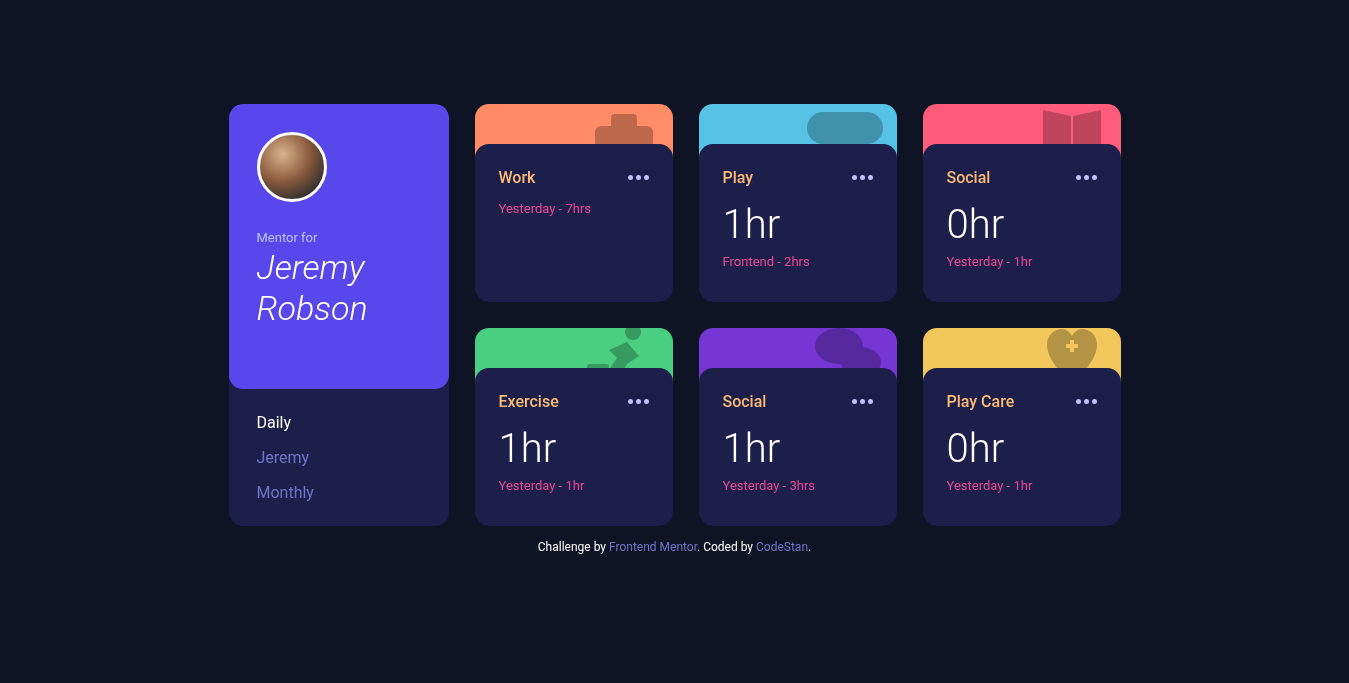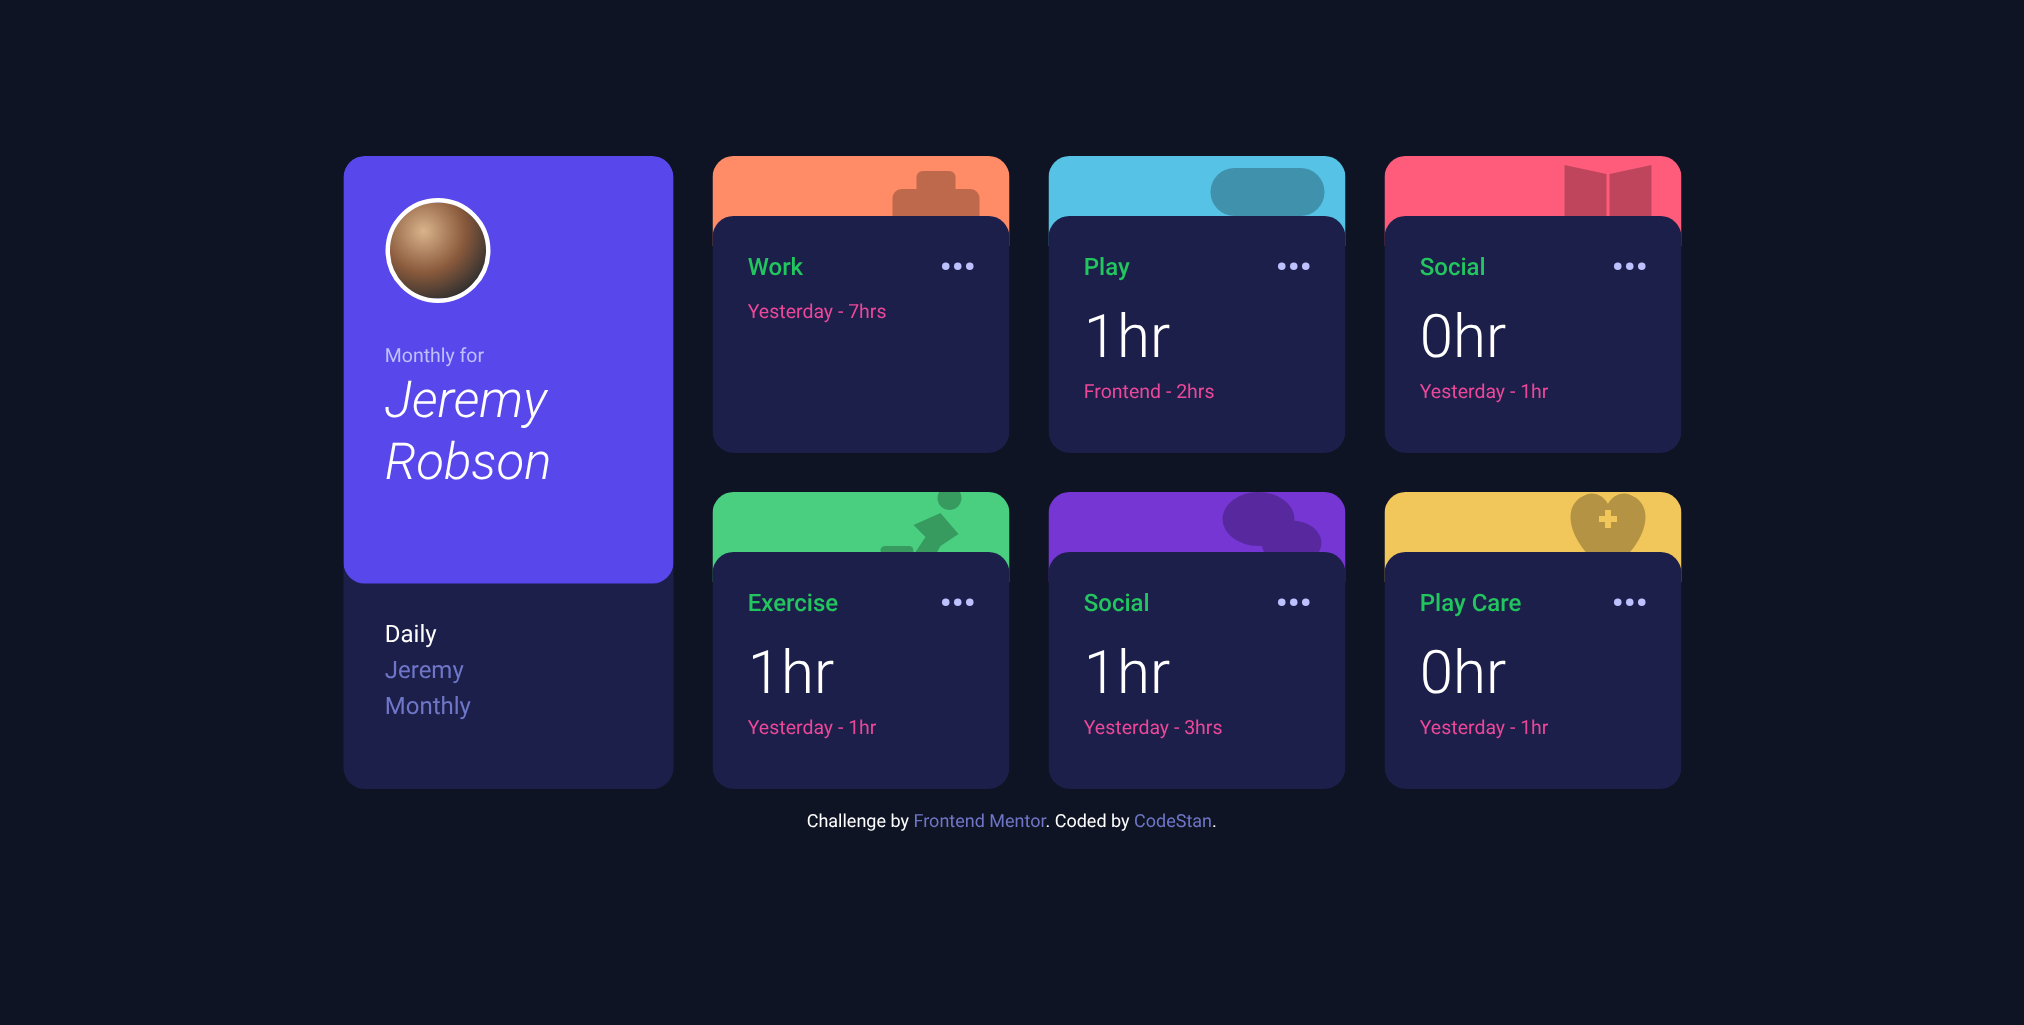--- a/index.html
+++ b/index.html
@@ -68,21 +68,21 @@
     font-size: 34px;
     font-weight: 300;
     line-height: 1.2;
     color: #ffffff;
     font-style: italic;
   }
   .periods {
     list-style: none;
     display: flex;
     flex-direction: column;
-    gap: 5px;
+    gap: 16px;
     padding: 24px 28px 28px 28px;
   }
   .periods li {
     font-size: 16px;
     color: var(--pale-blue);
     cursor: pointer;
   }
   .periods li.active {
     color: #ffffff;
   }
@@ -119,21 +119,21 @@
   }
   .card-head {
     display: flex;
     align-items: center;
     justify-content: space-between;
     margin-bottom: 14px;
   }
   .card-head .title {
     font-size: 16px;
     font-weight: 500;
-    color: #22c55e;
+    color: #fdba74;
   }
   .ellipsis {
     display: inline-flex;
     gap: 3px;
     cursor: pointer;
   }
   .ellipsis span {
     width: 5px;
     height: 5px;
     border-radius: 50%;
@@ -169,21 +169,21 @@
 </style>
 </head>
 <body>
 
 <div class="dashboard">
 
   <div class="profile-col">
     <div class="profile">
       <div class="avatar"></div>
       <div class="profile-text">
-        <div class="report-for">Monthly for</div>
+        <div class="report-for">Mentor for</div>
         <div class="name">Jeremy Robson</div>
       </div>
     </div>
     <ul class="periods">
       <li class="active">Daily</li>
       <li>Jeremy</li>
       <li>Monthly</li>
     </ul>
   </div>
 

